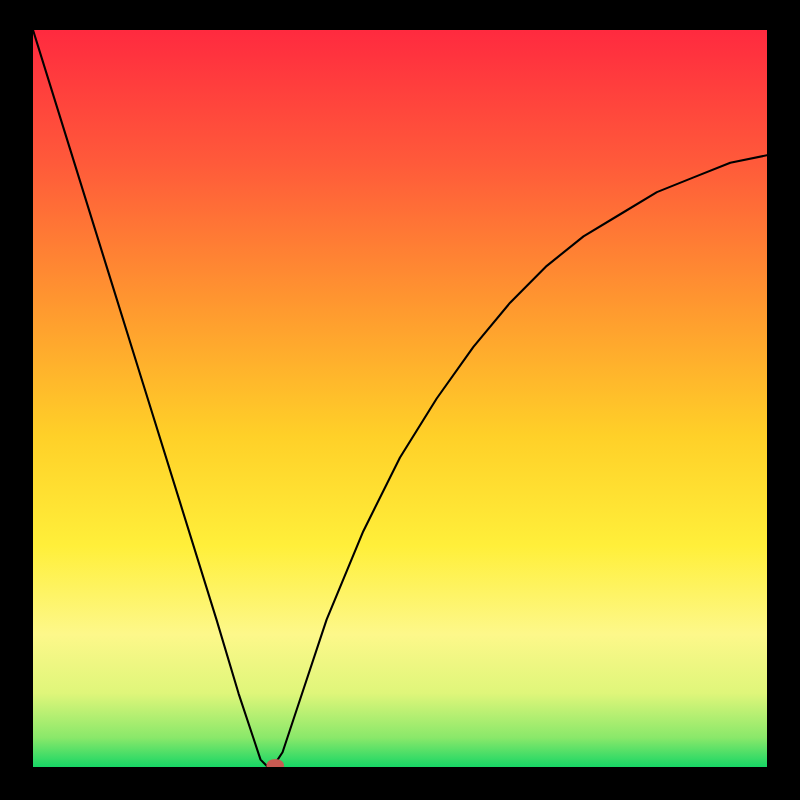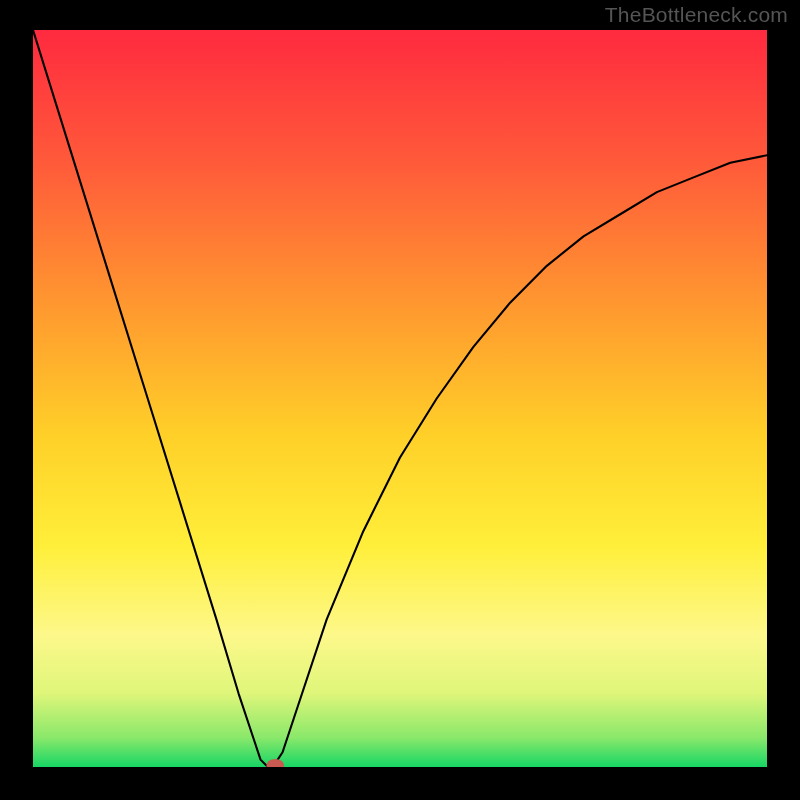--- a/index.html
+++ b/index.html
@@ -49,21 +49,20 @@
     stroke-width: 2.1;
     stroke-linecap: round;
     stroke-linejoin: round;
   }
 </style>
 </head>
 <body>
 
 <div class="frame">
 
-  <div class="watermark">TheBottleneck.com</div>
 
   <div class="plot-wrap">
     <svg id="chart-svg" viewBox="0 0 734 737" preserveAspectRatio="none">
       <defs>
         <linearGradient id="bg-grad" x1="0" y1="0" x2="0" y2="1">
             <stop offset="0%" stop-color="#ff2a3f"></stop>
             <stop offset="18%" stop-color="#ff5a3a"></stop>
             <stop offset="38%" stop-color="#ff9a2f"></stop>
             <stop offset="55.00000000000001%" stop-color="#ffd028"></stop>
             <stop offset="70%" stop-color="#ffef3a"></stop>

